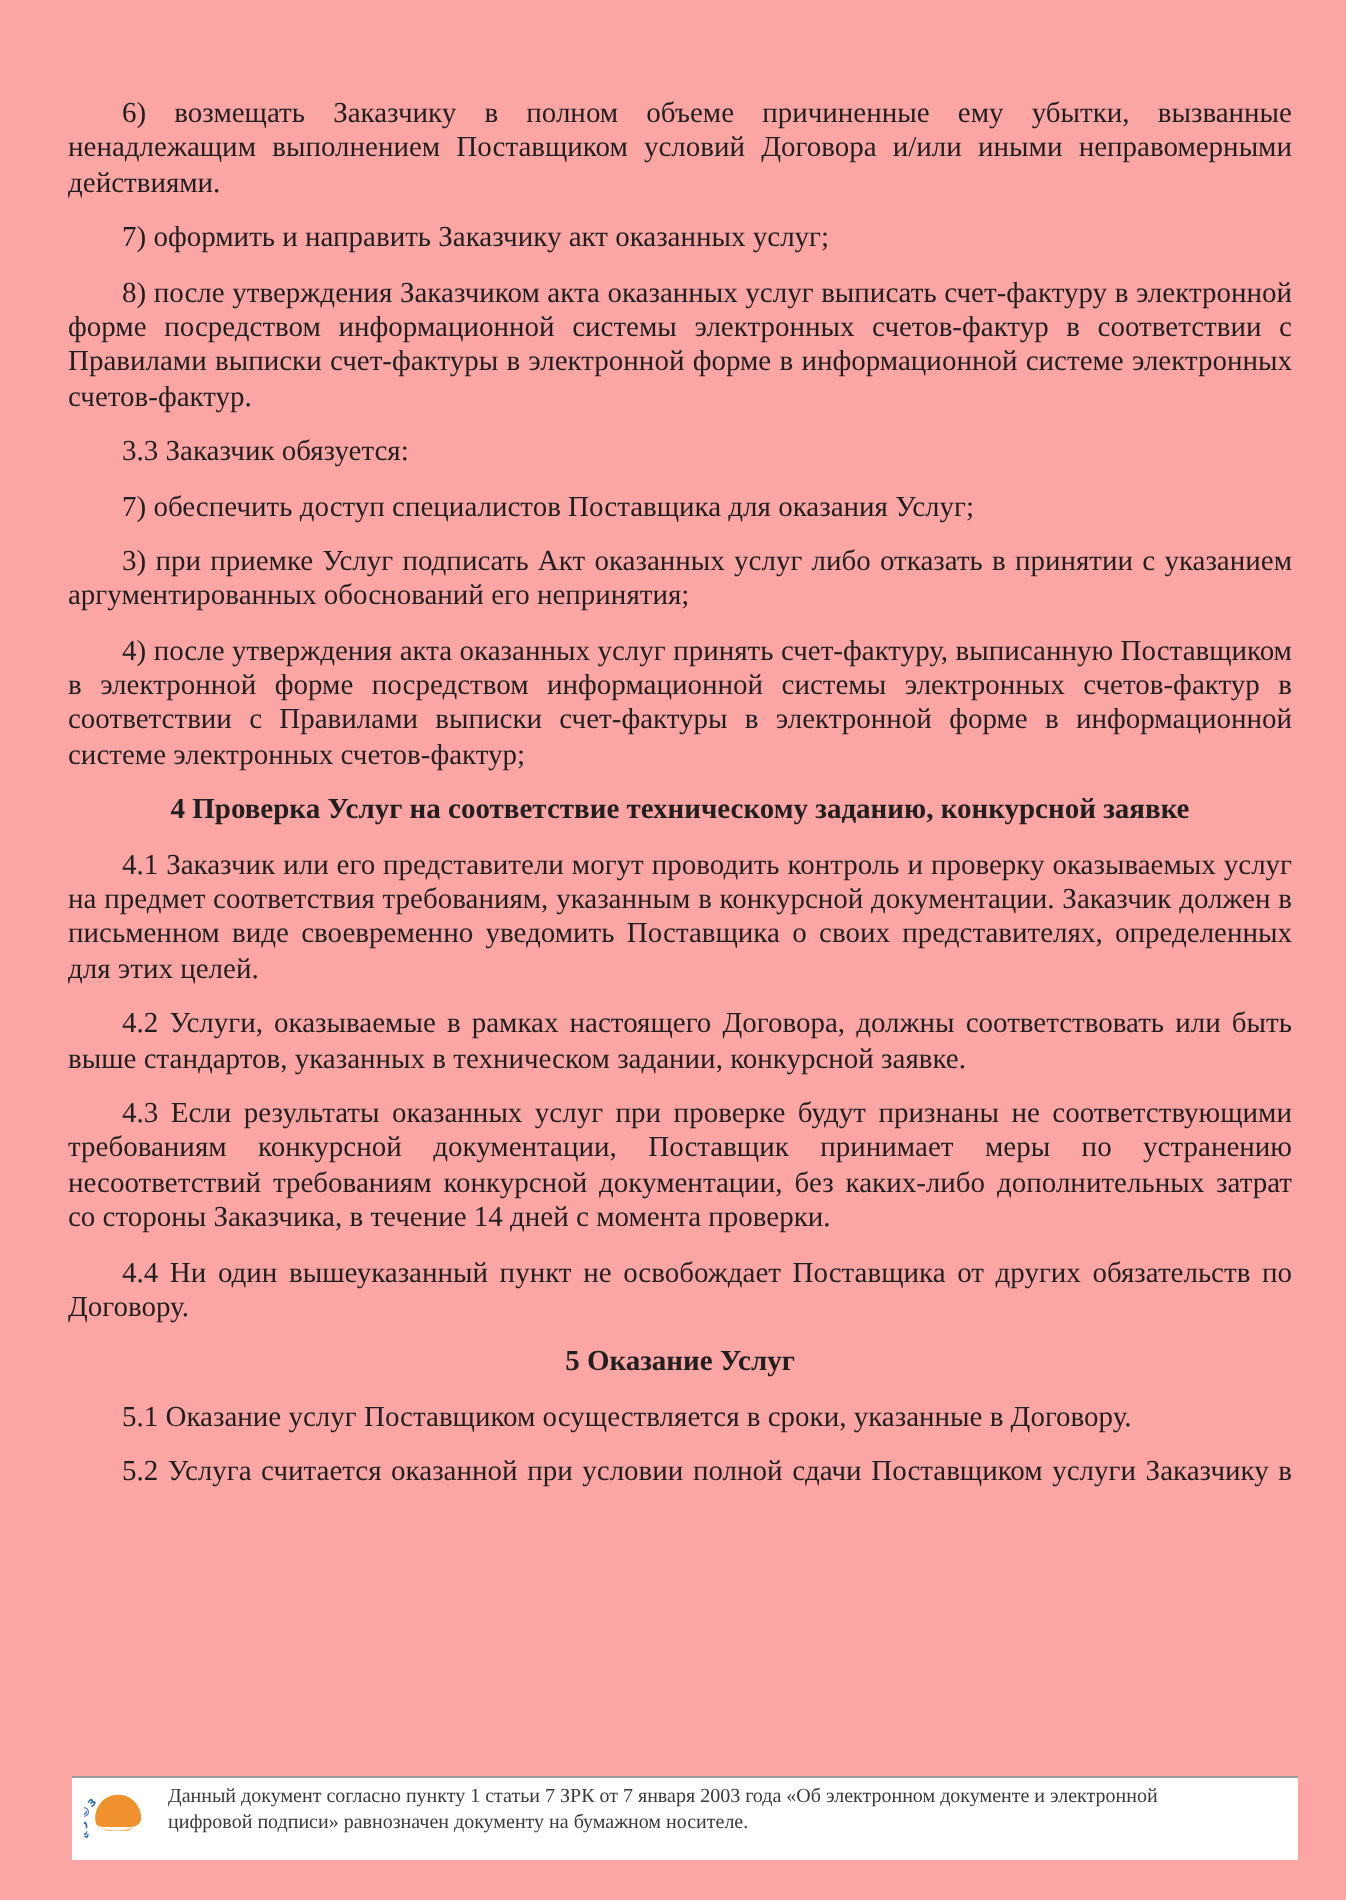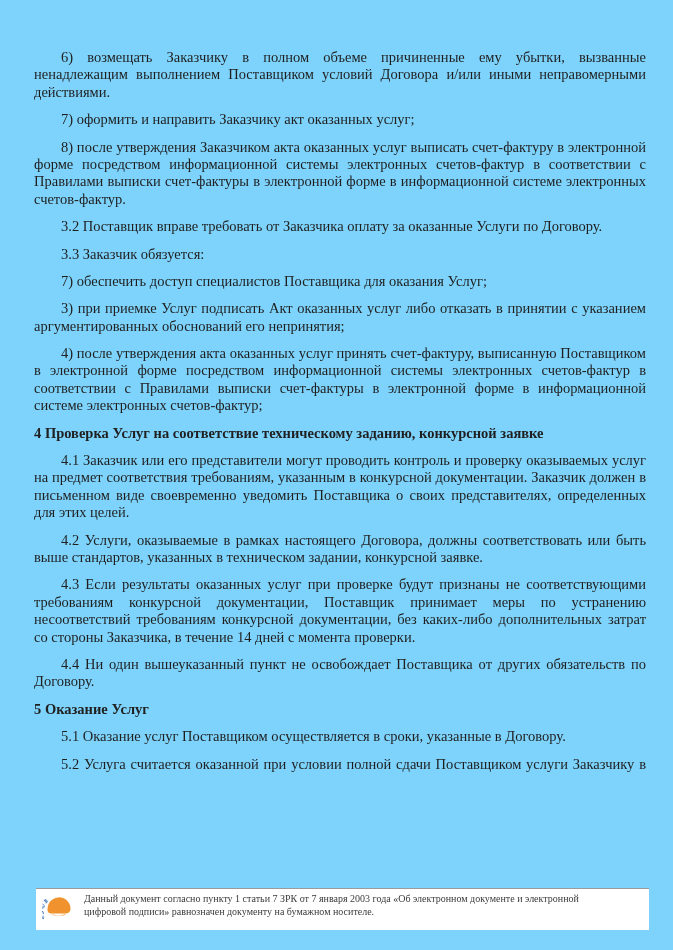--- a/index.html
+++ b/index.html
@@ -4,21 +4,21 @@
 <style>
   html, body {
     margin: 0;
     padding: 0;
     background: #ffffff;
   }
   .page {
     position: relative;
     width: 673px;
     height: 950px;
-    background: #7dd3fc;
+    background: #fca5a5;
     overflow: hidden;
     font-family: "Liberation Serif", "DejaVu Serif", serif;
     color: #1f1f1f;
   }
   .doc-body {
     position: absolute;
     top: 49px;
     left: 34px;
     right: 27px;
   }
@@ -26,20 +26,21 @@
     margin: 0 0 10px 0;
     font-size: 14.5px;
     line-height: 1.2;
     text-align: justify;
   }
   .doc-body p.para {
     text-indent: 27px;
   }
   .doc-body p.heading {
     font-weight: bold;
+    text-align: center;
     text-indent: 0;
     margin: 1px 0 10px 0;
   }
   .doc-body p.cut {
     margin-bottom: 10px;
     text-align-last: justify;
     white-space: nowrap;
     overflow: hidden;
   }
   .footer {
@@ -71,21 +72,20 @@
 </style>
 </head>
 <body>
 
 <div class="page">
 
   <div class="doc-body">
       <p class="para">6) возмещать Заказчику в полном объеме причиненные ему убытки, вызванные ненадлежащим выполнением Поставщиком условий Договора и/или иными неправомерными действиями.</p>
       <p class="para">7) оформить и направить Заказчику акт оказанных услуг;</p>
       <p class="para">8) после утверждения Заказчиком акта оказанных услуг выписать счет-фактуру в электронной форме посредством информационной системы электронных счетов-фактур в соответствии с Правилами выписки счет-фактуры в электронной форме в информационной системе электронных счетов-фактур.</p>
-      <p class="para">3.2 Поставщик вправе требовать от Заказчика оплату за оказанные Услуги по Договору.</p>
       <p class="para">3.3 Заказчик обязуется:</p>
       <p class="para">7) обеспечить доступ специалистов Поставщика для оказания Услуг;</p>
       <p class="para">3) при приемке Услуг подписать Акт оказанных услуг либо отказать в принятии с указанием аргументированных обоснований его непринятия;</p>
       <p class="para">4) после утверждения акта оказанных услуг принять счет-фактуру, выписанную Поставщиком в электронной форме посредством информационной системы электронных счетов-фактур в соответствии с Правилами выписки счет-фактуры в электронной форме в информационной системе электронных счетов-фактур;</p>
       <p class="heading">4 Проверка Услуг на соответствие техническому заданию, конкурсной заявке</p>
       <p class="para">4.1 Заказчик или его представители могут проводить контроль и проверку оказываемых услуг на предмет соответствия требованиям, указанным в конкурсной документации. Заказчик должен в письменном виде своевременно уведомить Поставщика о своих представителях, определенных для этих целей.</p>
       <p class="para">4.2 Услуги, оказываемые в рамках настоящего Договора, должны соответствовать или быть выше стандартов, указанных в техническом задании, конкурсной заявке.</p>
       <p class="para">4.3 Если результаты оказанных услуг при проверке будут признаны не соответствующими требованиям конкурсной документации, Поставщик принимает меры по устранению несоответствий требованиям конкурсной документации, без каких-либо дополнительных затрат со стороны Заказчика, в течение 14 дней с момента проверки.</p>
       <p class="para">4.4 Ни один вышеуказанный пункт не освобождает Поставщика от других обязательств по Договору.</p>
       <p class="heading">5 Оказание Услуг</p>

